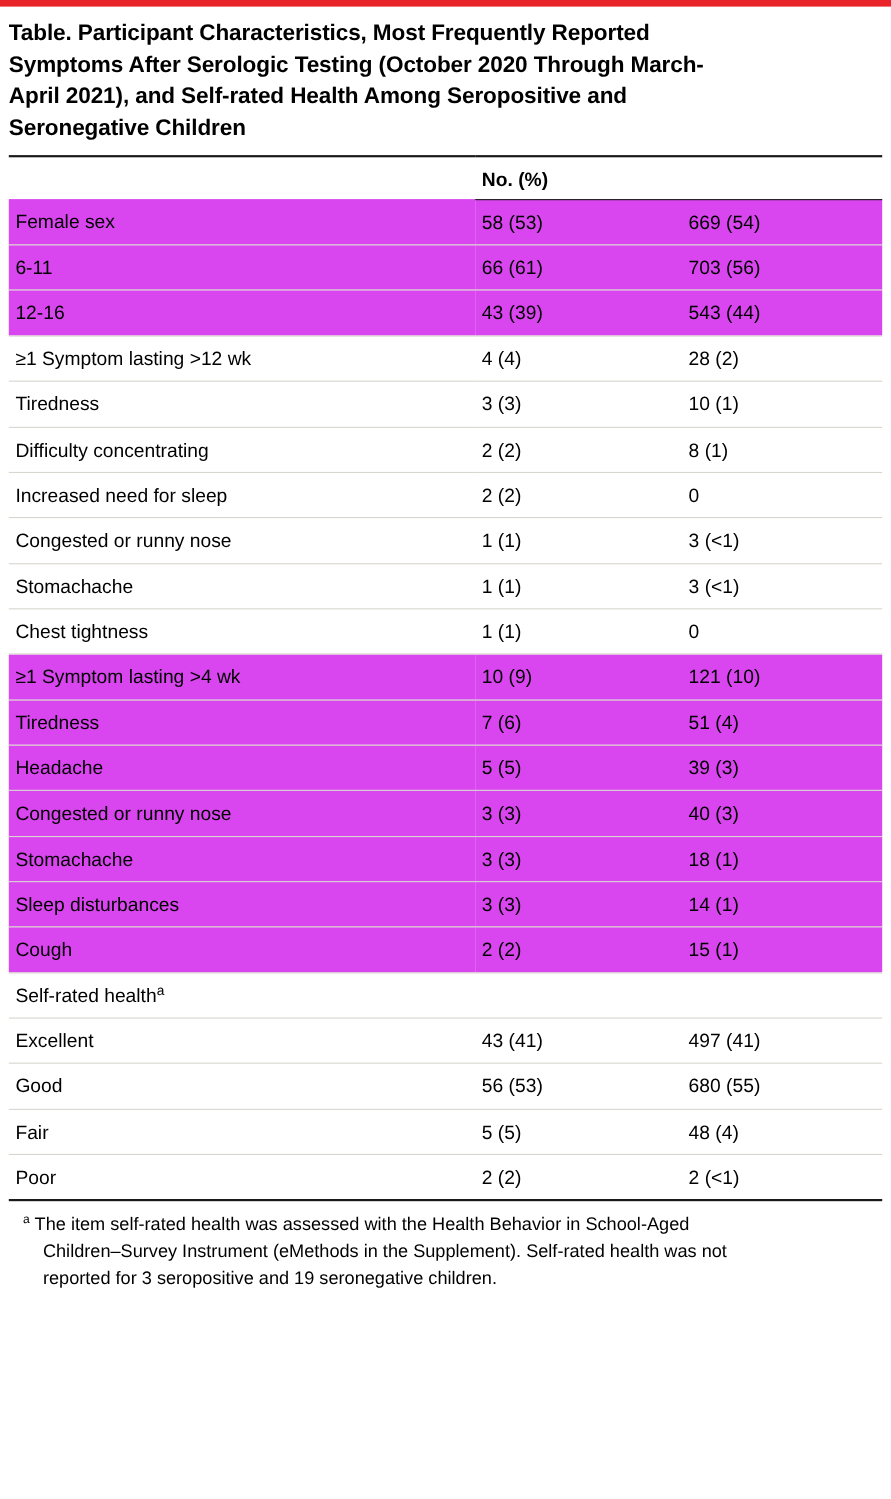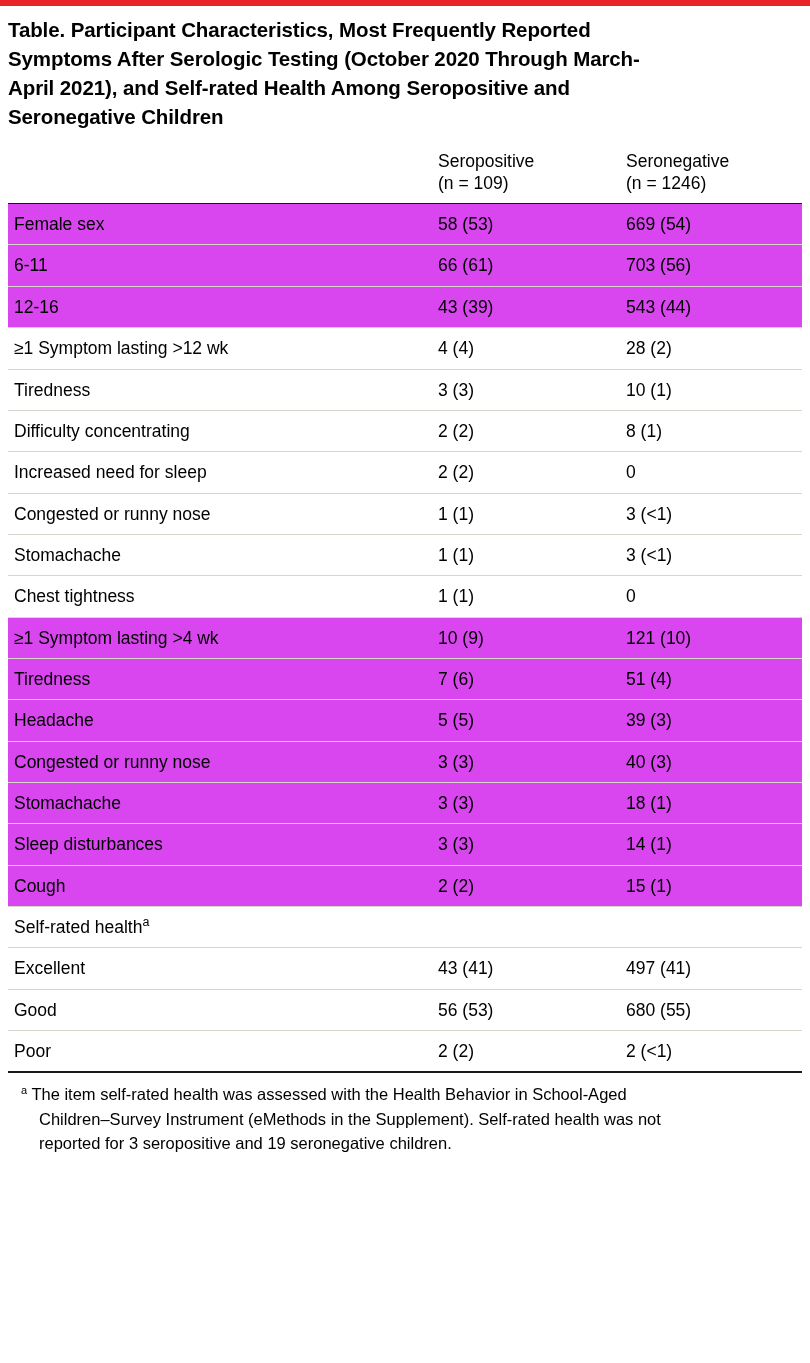--- a/index.html
+++ b/index.html
@@ -113,30 +113,23 @@
 
   <div class="title">Table. Participant Characteristics, Most Frequently Reported Symptoms After Serologic Testing (October 2020 Through March-April 2021), and Self-rated Health Among Seropositive and Seronegative Children</div>
 
   <table class="data">
     <colgroup>
       <col class="c-label">
       <col class="c-pos">
       <col class="c-neg">
     </colgroup>
     <thead>
-      <tr class="head-sub">
+      <tr class="head-top">
         <td></td>
-        <td>
-          <span>Seropositive</span><br>
-          <span>(n = 109)</span>
-        </td>
-        <td>
-          <span>Seronegative</span><br>
-          <span>(n = 1246)</span>
-        </td>
+        <td class="noptc" colspan="2">No. (%)</td>
       </tr>
     </thead>
     <tbody id="table-body">
         <tr class="row band-shade">
           <td class="indent1"><span>Female sex</span></td>
           <td>58 (53)</td>
           <td>669 (54)</td>
         </tr>
         <tr class="row band-shade">
           <td class="indent2"><span>6-11</span></td>
@@ -225,20 +218,25 @@
         </tr>
         <tr class="row">
           <td class="indent2"><span>Excellent</span></td>
           <td>43 (41)</td>
           <td>497 (41)</td>
         </tr>
         <tr class="row">
           <td class="indent2"><span>Good</span></td>
           <td>56 (53)</td>
           <td>680 (55)</td>
+        </tr>
+        <tr class="row">
+          <td class="indent2"><span>Fair</span></td>
+          <td>5 (5)</td>
+          <td>48 (4)</td>
         </tr>
         <tr class="row last">
           <td class="indent2"><span>Poor</span></td>
           <td>2 (2)</td>
           <td>2 (&lt;1)</td>
         </tr>
       </tbody>
   </table>
 
   <div class="bottom-rule"></div>

